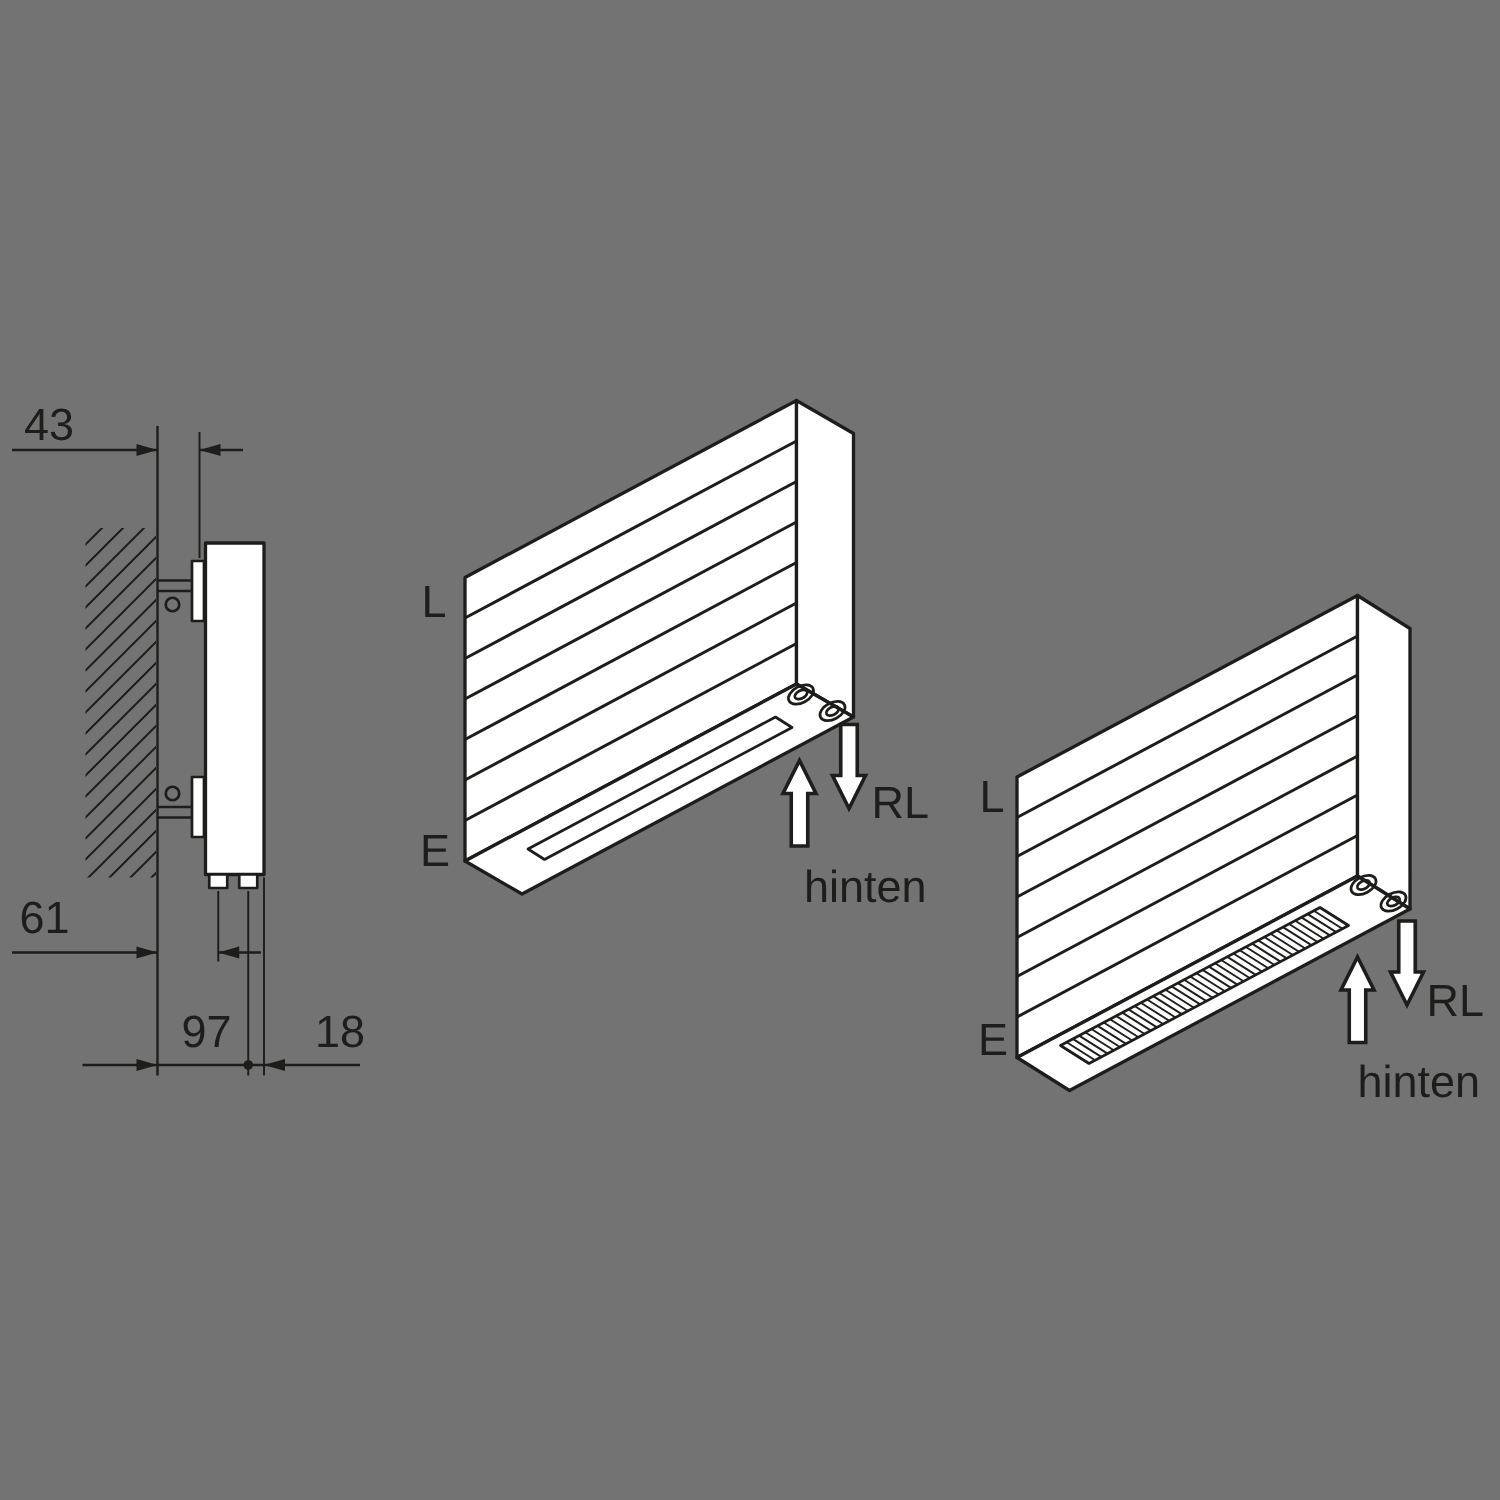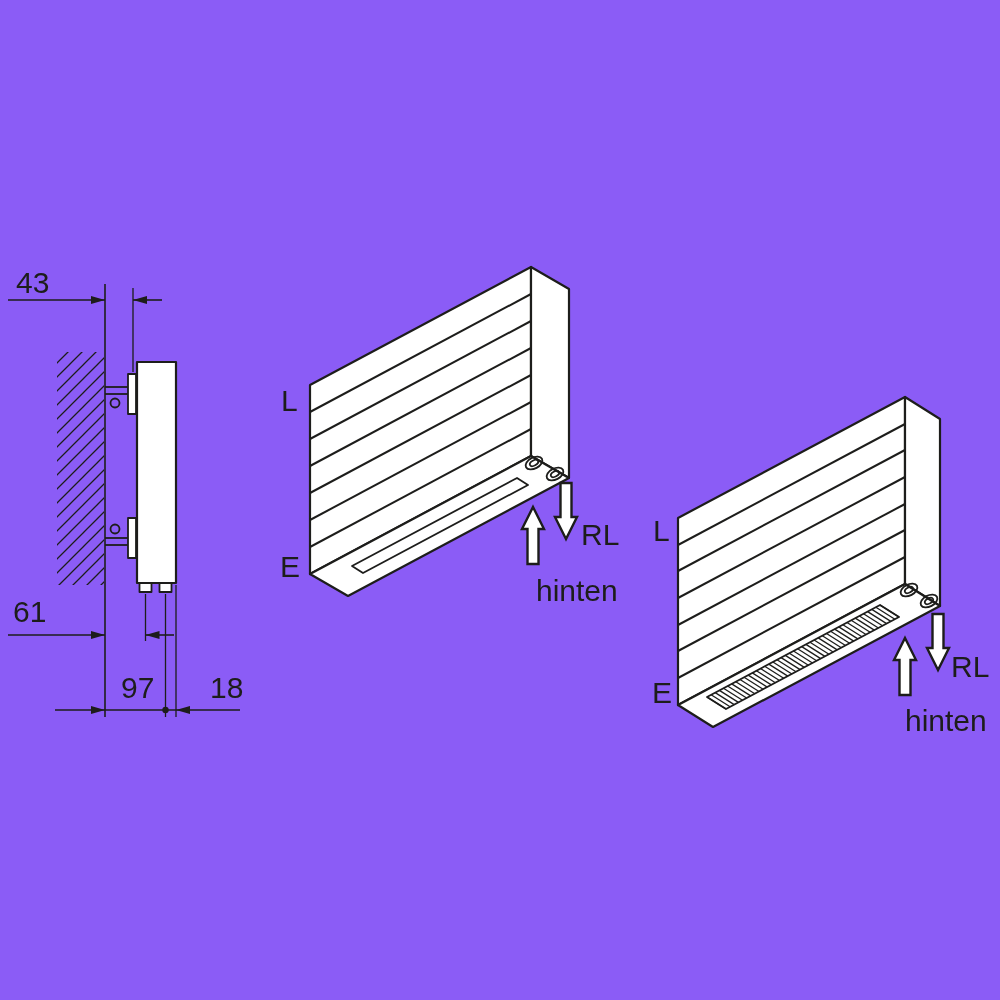--- a/index.html
+++ b/index.html
@@ -1,16 +1,16 @@
 <!DOCTYPE html>
 <html><head>
 <meta charset="utf-8">
 <style>
   html,body{margin:0;padding:0;background:#ffffff;}
-  .stage{width:1000px;height:1000px;position:relative;background:#8b5cf6;}
+  .stage{width:1000px;height:1000px;position:relative;background:#737373;}
   svg{display:block;}
   text{font-family:"Liberation Sans","DejaVu Sans",sans-serif;fill:#1d1d1b;}
   text.dim{font-size:30px;}
   text.lbl{font-size:30px;}
   .outline{fill:#ffffff;stroke:#1d1d1b;stroke-width:2.2;stroke-linejoin:round;}
   .part{fill:#ffffff;stroke:#1d1d1b;stroke-width:1.8;stroke-linejoin:round;}
   .slat{stroke:#1d1d1b;stroke-width:2;}
   .thin{stroke:#1d1d1b;stroke-width:1.3;fill:none;}
   .wallline{stroke:#1d1d1b;stroke-width:1.6;fill:none;}
   .dimline{stroke:#1d1d1b;stroke-width:1.6;fill:none;}

